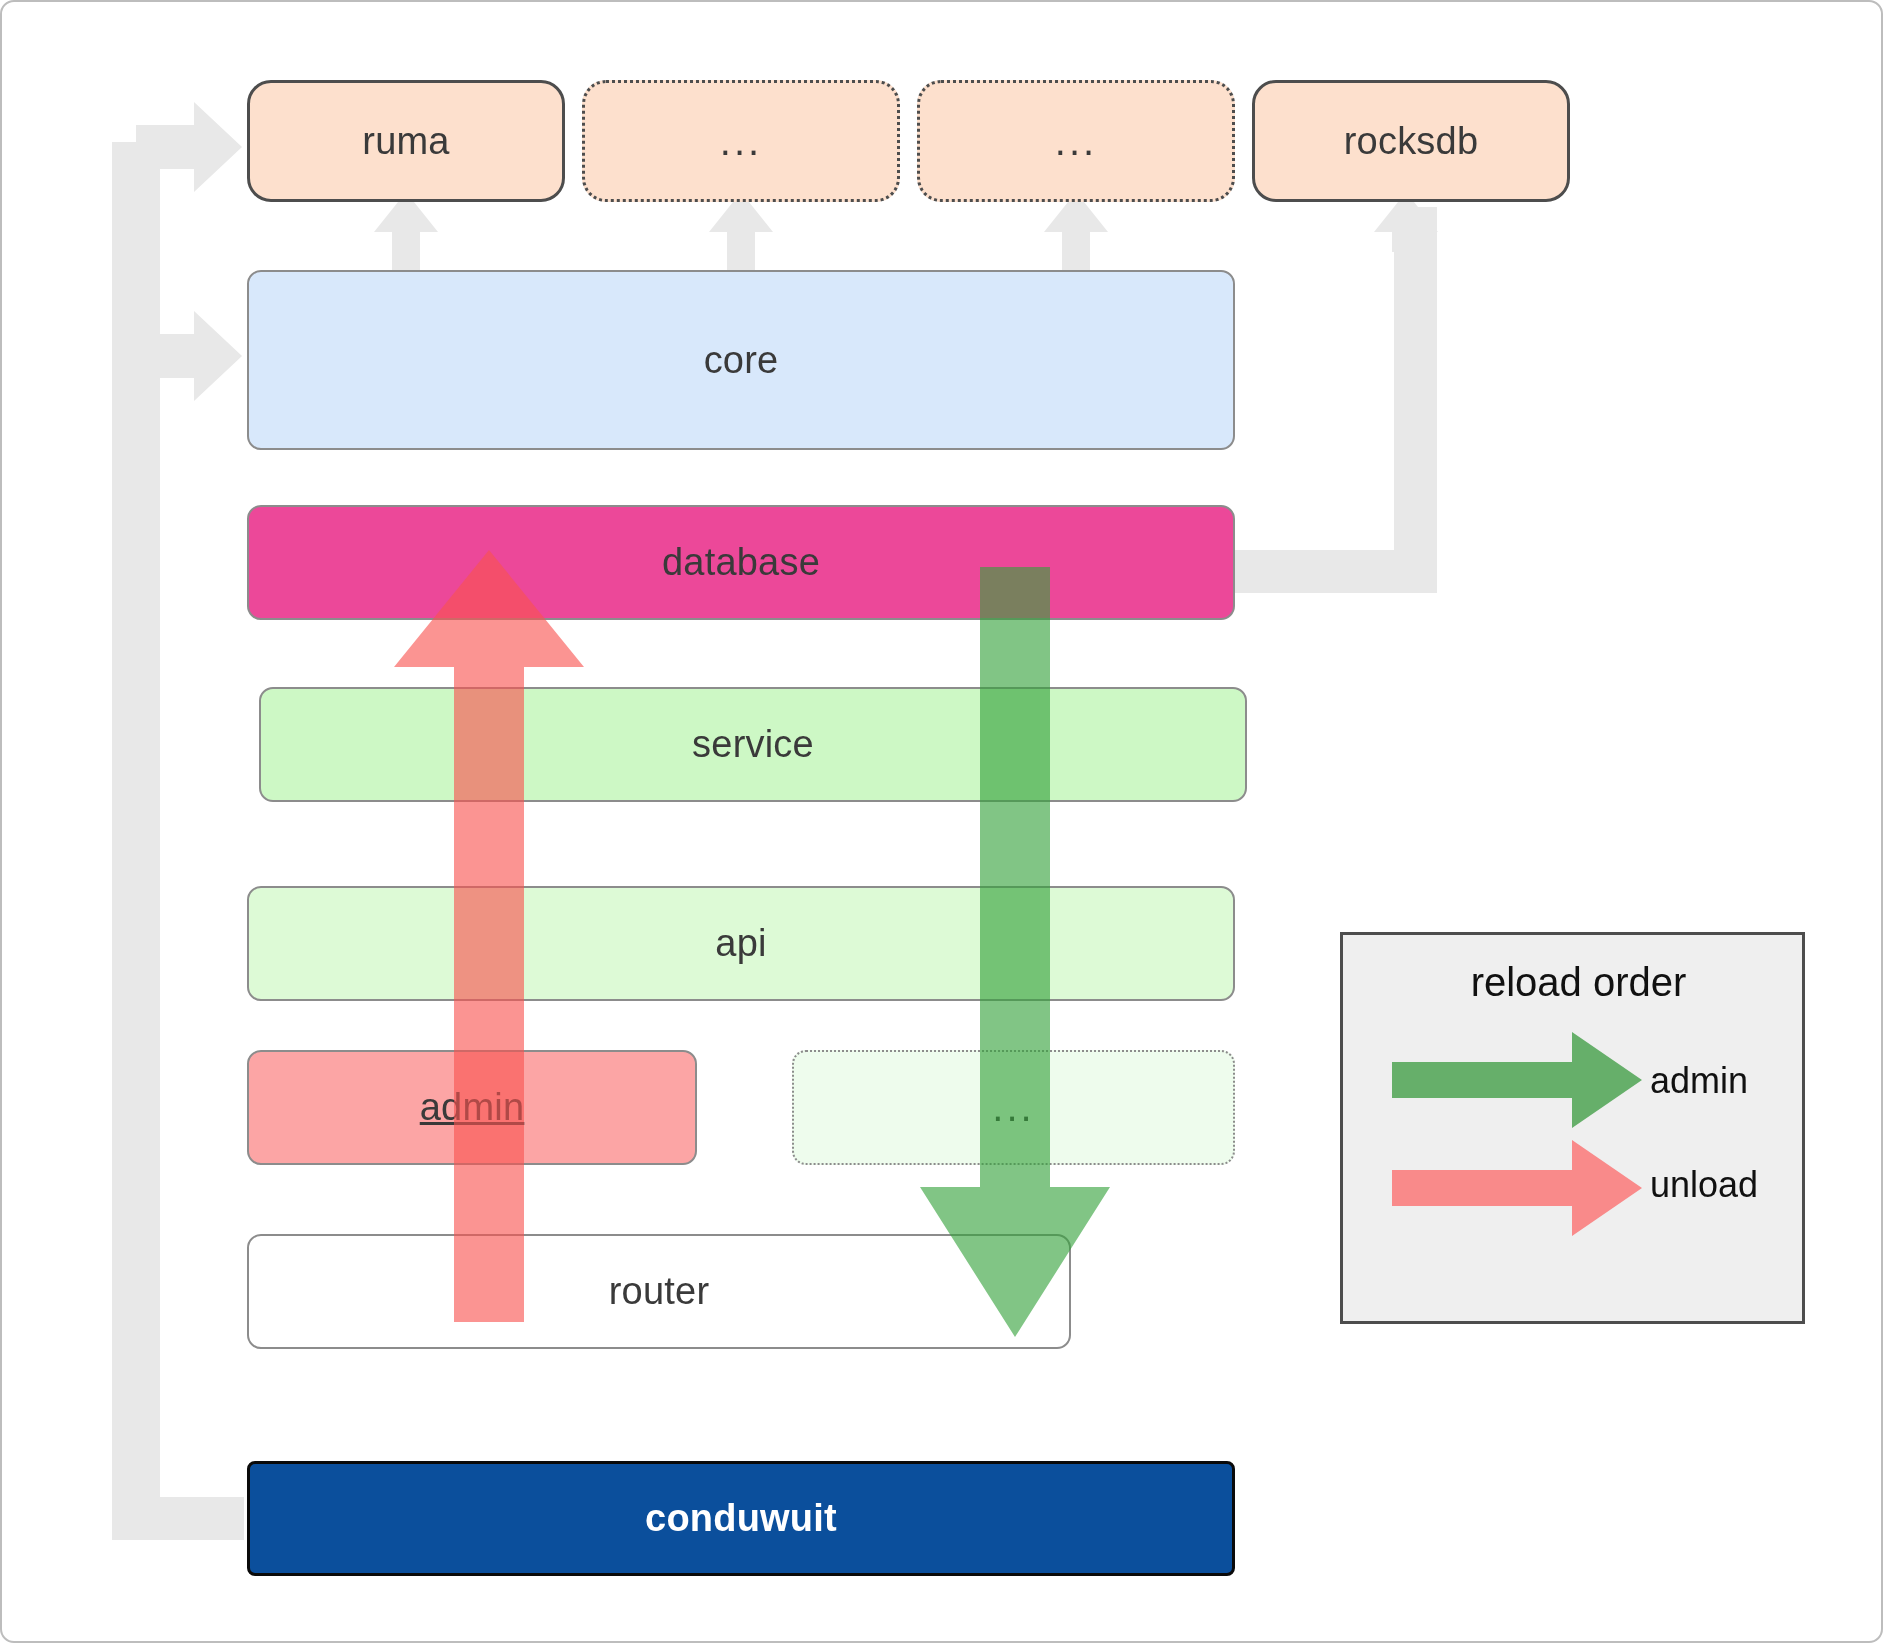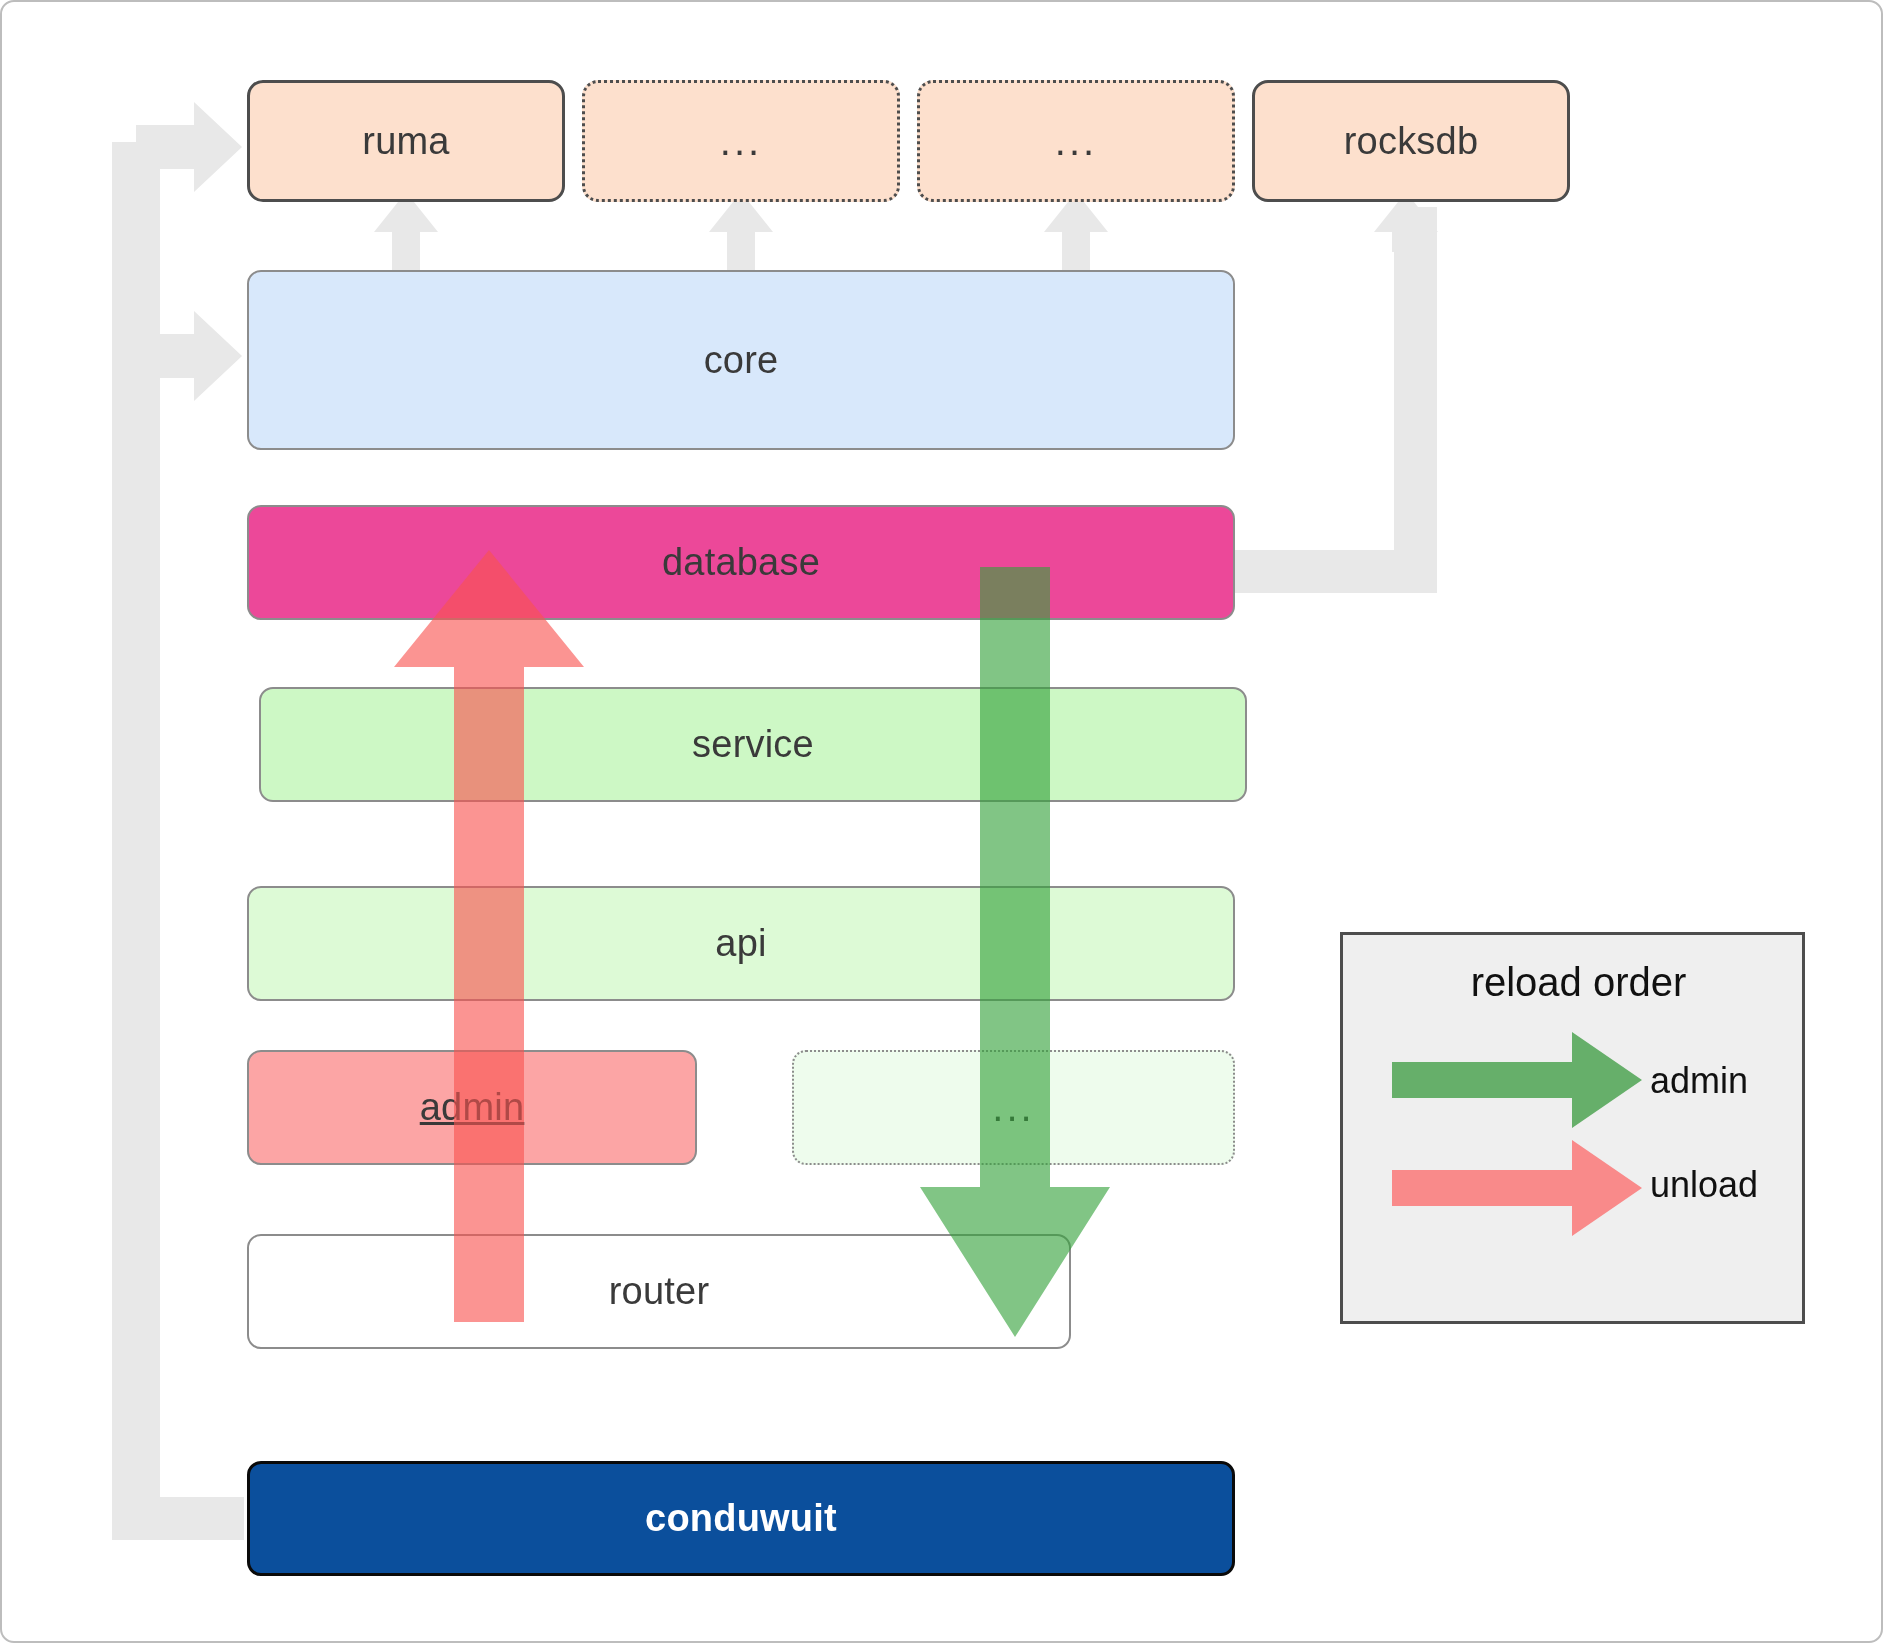--- a/index.html
+++ b/index.html
@@ -25,21 +25,21 @@
     align-items: center;
     justify-content: center;
     border-radius: 14px;
     font-size: 38px;
     color: #3a3a3a;
     letter-spacing: 0.2px;
   }
   .dep {
     background: #fde0cd;
     border: 3px solid #4d4d4d;
-    border-radius: 16px;
+    border-radius: 24px;
   }
   .dep.optional {
     border: 3px dotted #4d4d4d;
   }
   .core-node {
     background: #d8e8fb;
     border: 2px solid #8c8c8c;
   }
   .layer {
     border: 2px solid #8c8c8c;
@@ -48,21 +48,21 @@
   .l-service  { background: #cdf8c5; }
   .l-api      { background: #ddfad6; margin-top: 18px; }
   .l-admin    { background: #fca5a5; text-decoration: underline; }
   .l-dots     { background: #eefced; border: 2px dotted #8c8c8c; }
   .l-router   { background: #ffffff; }
   .brand {
     background: #0b4f9c;
     border: 3px solid #0a0a0a;
     color: #ffffff;
     font-weight: bold;
-    border-radius: 14px;
+    border-radius: 8px;
   }
   .legend-box {
     position: absolute;
     background: #efefef;
     border: 3px solid #4d4d4d;
     box-sizing: border-box;
   }
   .legend-title {
     position: absolute;
     width: 100%;

